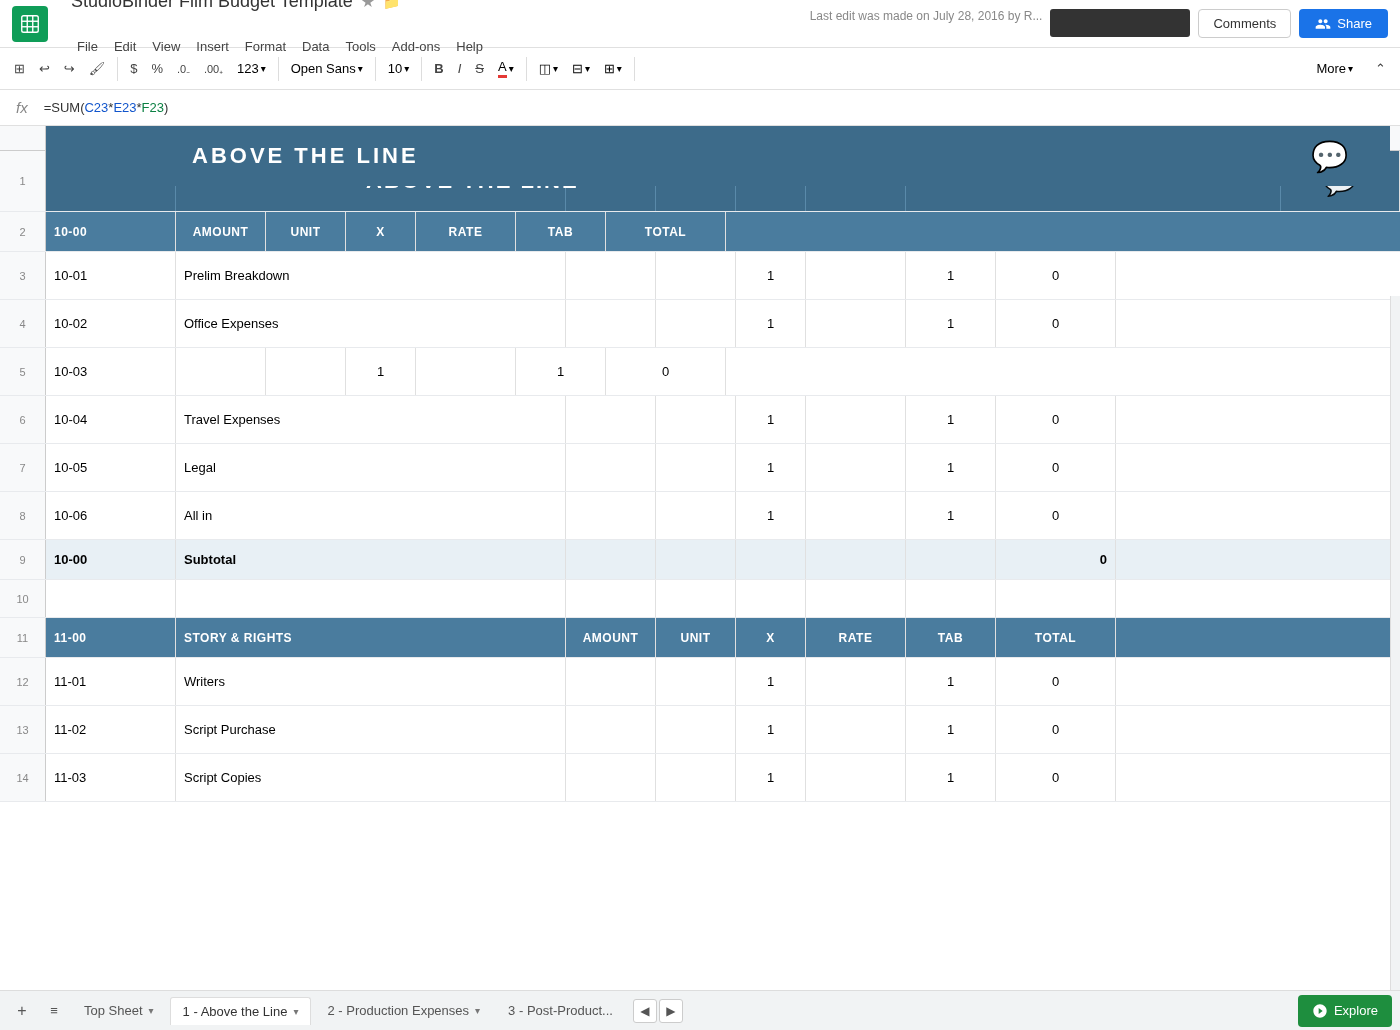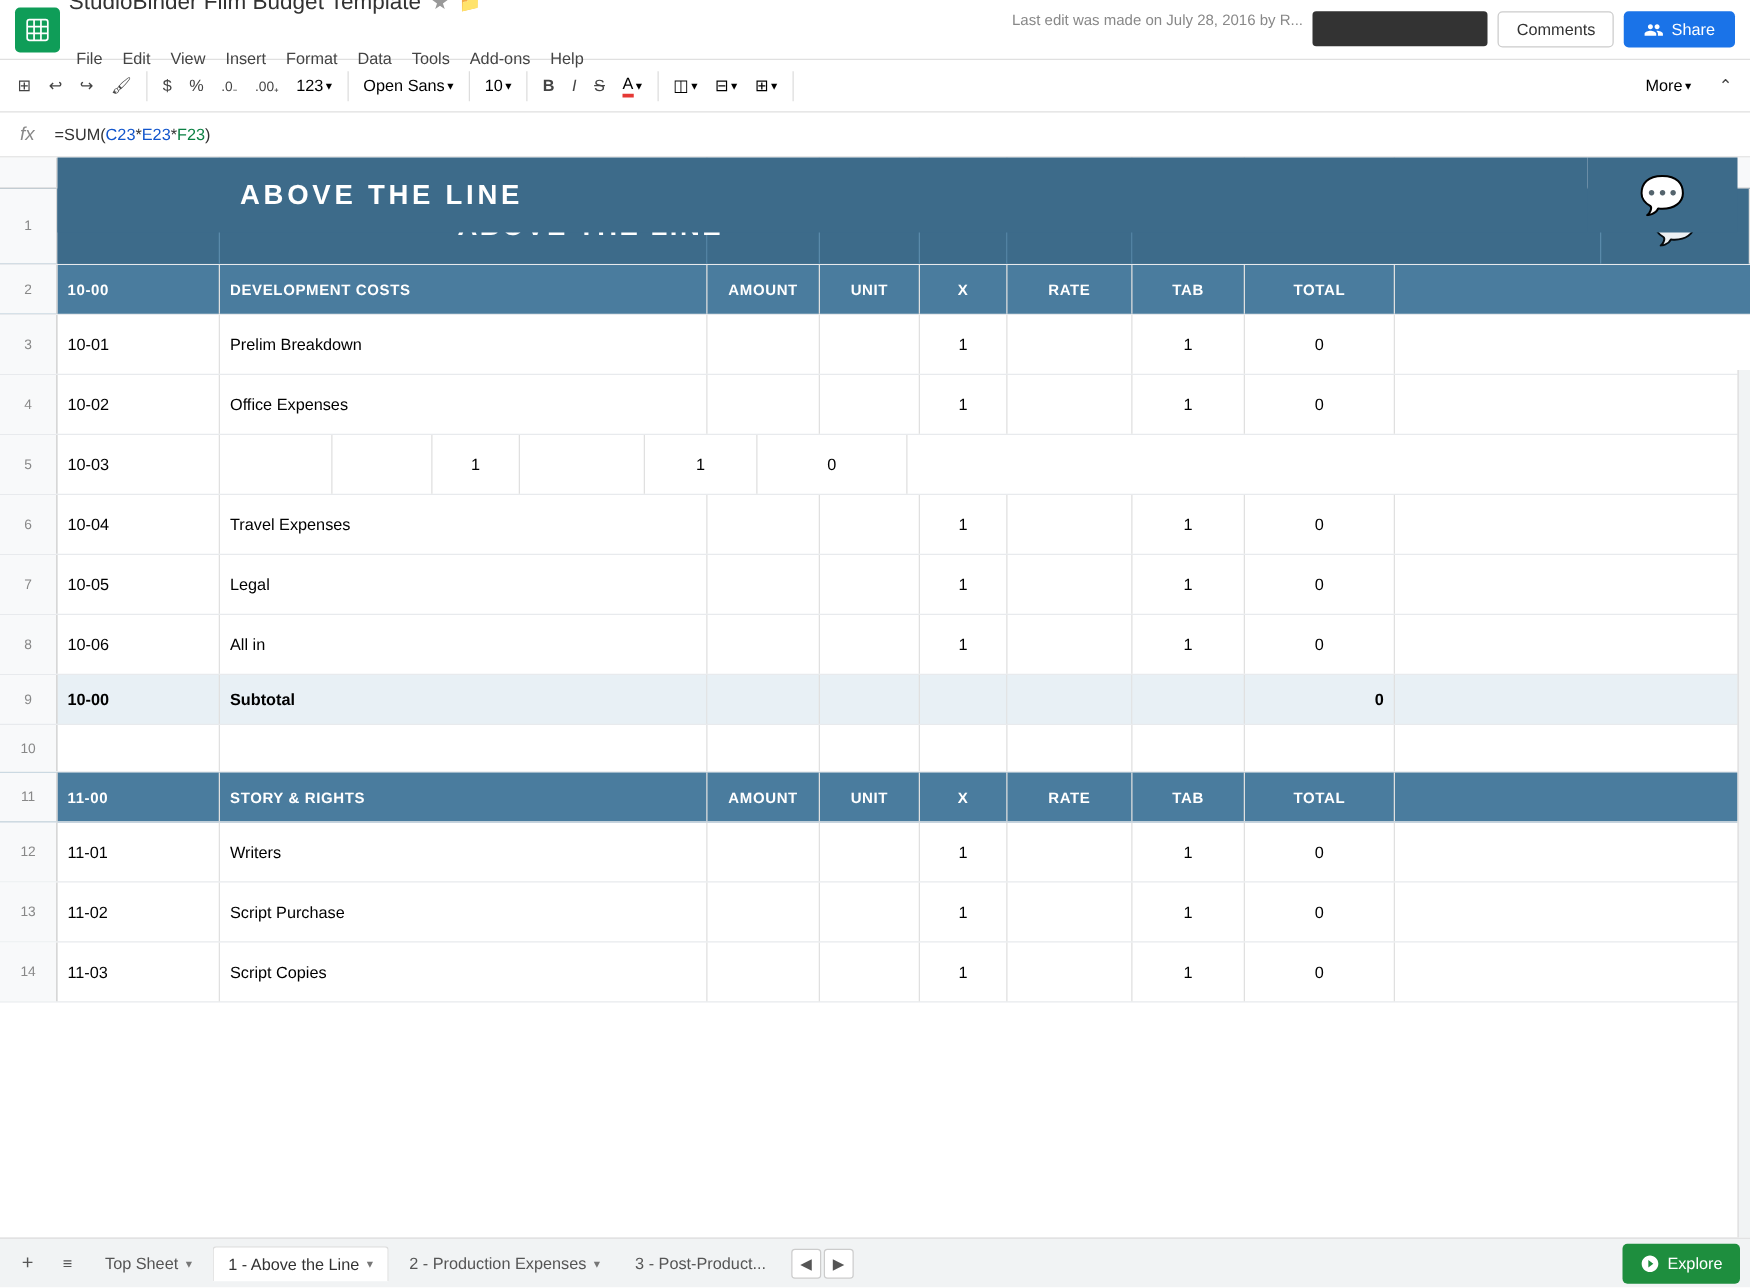--- a/index.html
+++ b/index.html
@@ -1,19 +1,19 @@
 <!DOCTYPE html>
 <html><head>
   <meta charset="utf-8">
   <style>
     * { box-sizing: border-box; margin: 0; padding: 0; }
     body { font-family: Arial, sans-serif; font-size: 13px; background: #fff; overflow: hidden; width: 1400px; height: 1030px; }
 
     
-    #top-bar { display: flex; align-items: center; height: 48px; padding: 0 12px; border-bottom: 1px solid #e0e0e0; background: #fff; gap: 7px; }
+    #top-bar { display: flex; align-items: center; height: 48px; padding: 0 12px; border-bottom: 1px solid #e0e0e0; background: #fff; gap: 23px; }
     #app-icon { width: 36px; height: 36px; background: #0f9d58; border-radius: 4px; display: flex; align-items: center; justify-content: center; flex-shrink: 0; }
     #app-icon svg { width: 22px; height: 22px; }
     #title-area { flex: 1; display: flex; flex-direction: column; justify-content: center; }
     #doc-title { font-size: 18px; color: #333; font-weight: 400; display: flex; align-items: center; gap: 8px; }
     #menu-bar { display: flex; gap: 4px; font-size: 13px; color: #444; margin-top: 1px; }
     #menu-bar span { padding: 2px 6px; cursor: pointer; border-radius: 3px; margin-top: 24px; }
     #top-right { display: flex; gap: 8px; }
     #last-edit { font-size: 12px; color: #888; max-width: 280px; white-space: nowrap; overflow: hidden; text-overflow: ellipsis; }
     #user-block { width: 140px; height: 28px; background: #333; border-radius: 3px; }
     #comments-btn { padding: 6px 14px; border: 1px solid #ccc; border-radius: 4px; background: #fff; font-size: 13px; cursor: pointer; color: #333; }
@@ -210,21 +210,20 @@
       <span style="font-size:22px;font-weight:600;color:#fff;letter-spacing:2px;margin-left:-560px;">ABOVE THE LINE</span>
     </div>
     <div class="grid-cell col-h" style="background:#3d6b8a;justify-content:center;border-left:1px solid #5a8aaa;">
       <span style="font-size:28px;color:#fff;opacity:0.9;">💬</span>
     </div>
   </div>
 
   <div class="grid-row section-row" style="background:#4a7c9e;min-height:40px;">
     <div class="row-num">2</div>
     <div class="grid-cell col-a bold white-text header-cell">10-00</div>
-    <div class="grid-cell col-b bold white-text header-cell">DEVELOPMENT COSTS</div>
     <div class="grid-cell col-c bold white-text header-cell center">AMOUNT</div>
     <div class="grid-cell col-d bold white-text header-cell center">UNIT</div>
     <div class="grid-cell col-e bold white-text header-cell center">X</div>
     <div class="grid-cell col-f bold white-text header-cell center">RATE</div>
     <div class="grid-cell col-g bold white-text header-cell center">TAB</div>
     <div class="grid-cell col-h bold white-text header-cell center">TOTAL</div>
   </div>
 
   <div class="grid-row">
     <div class="row-num">3</div>

